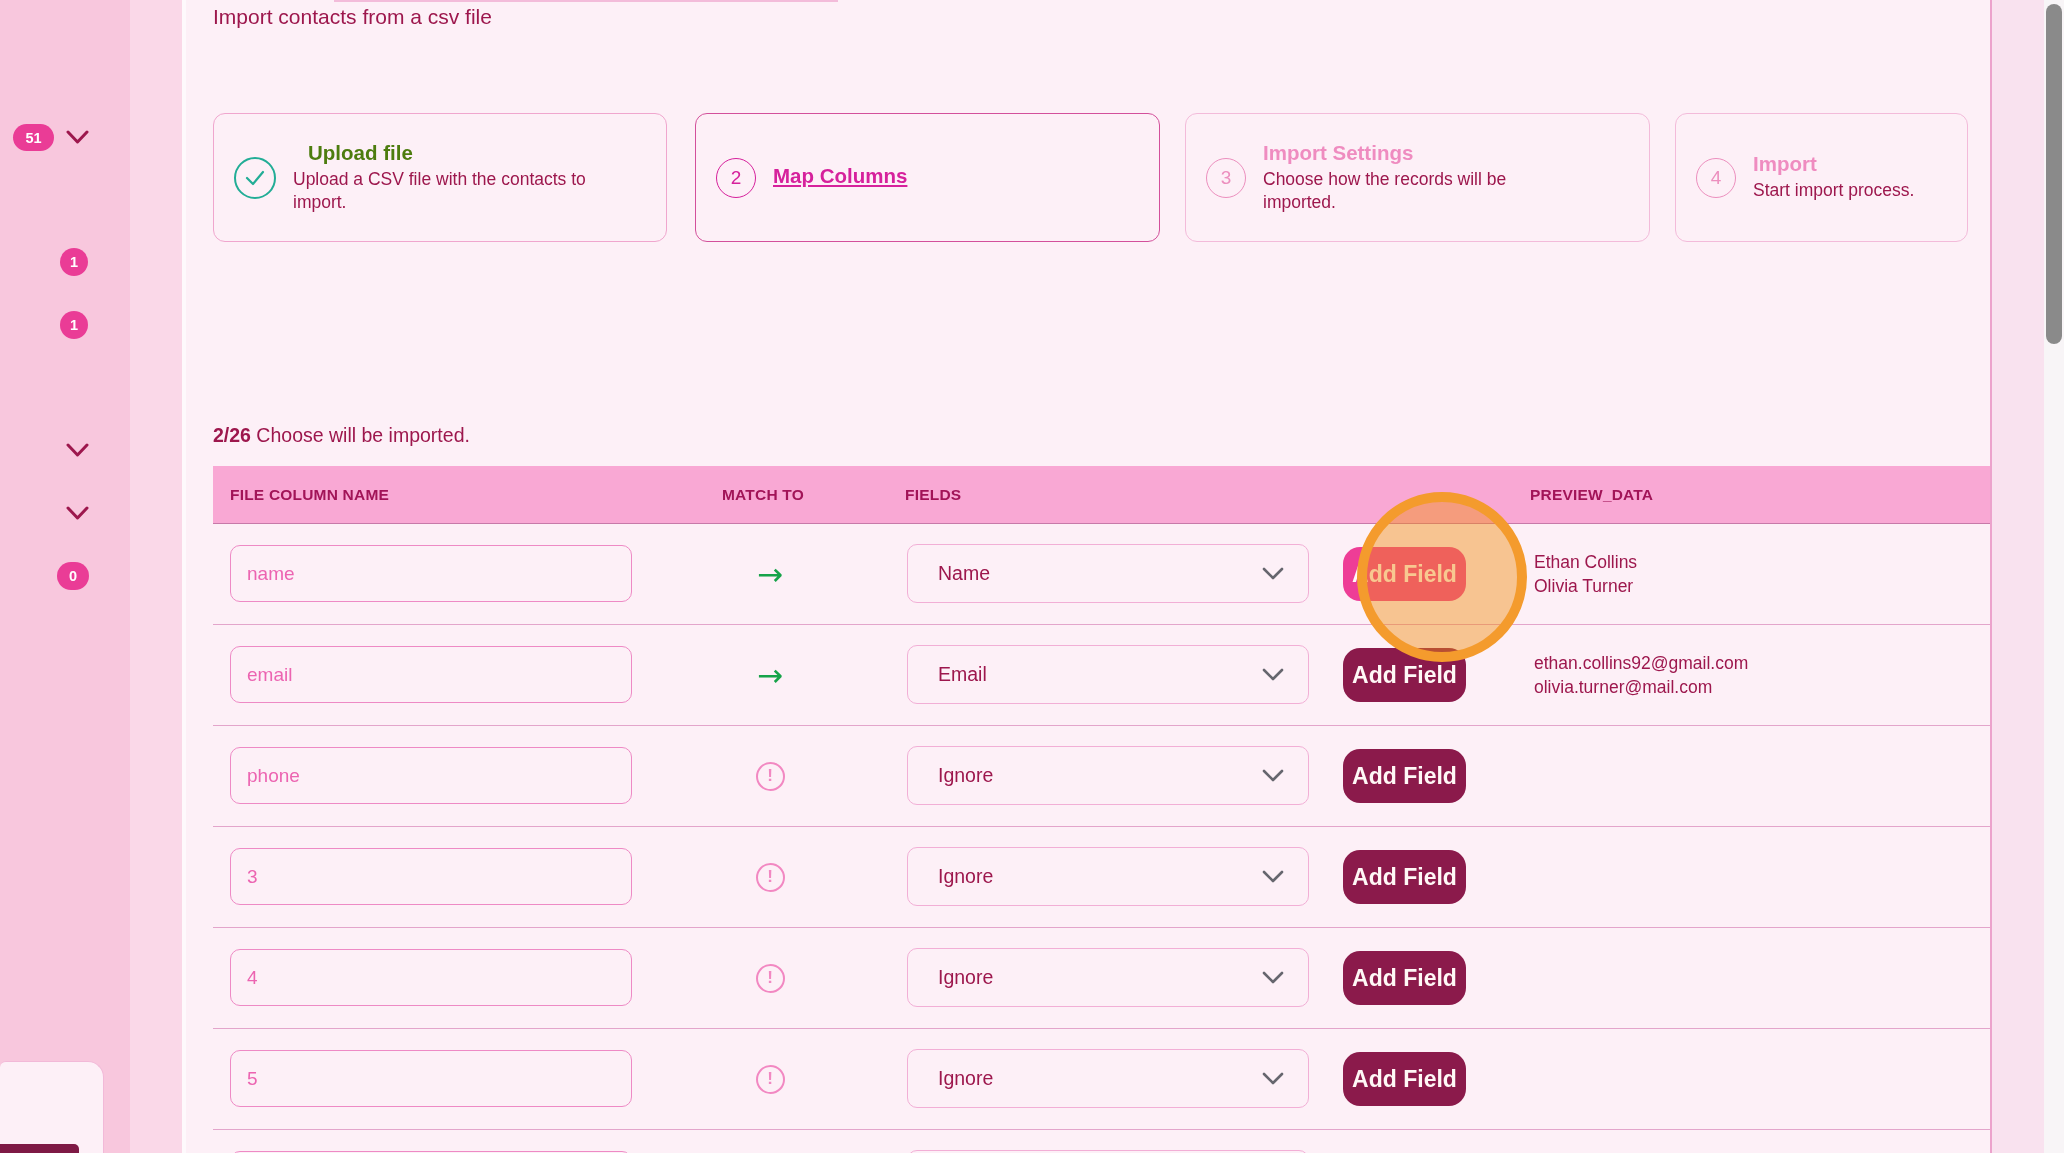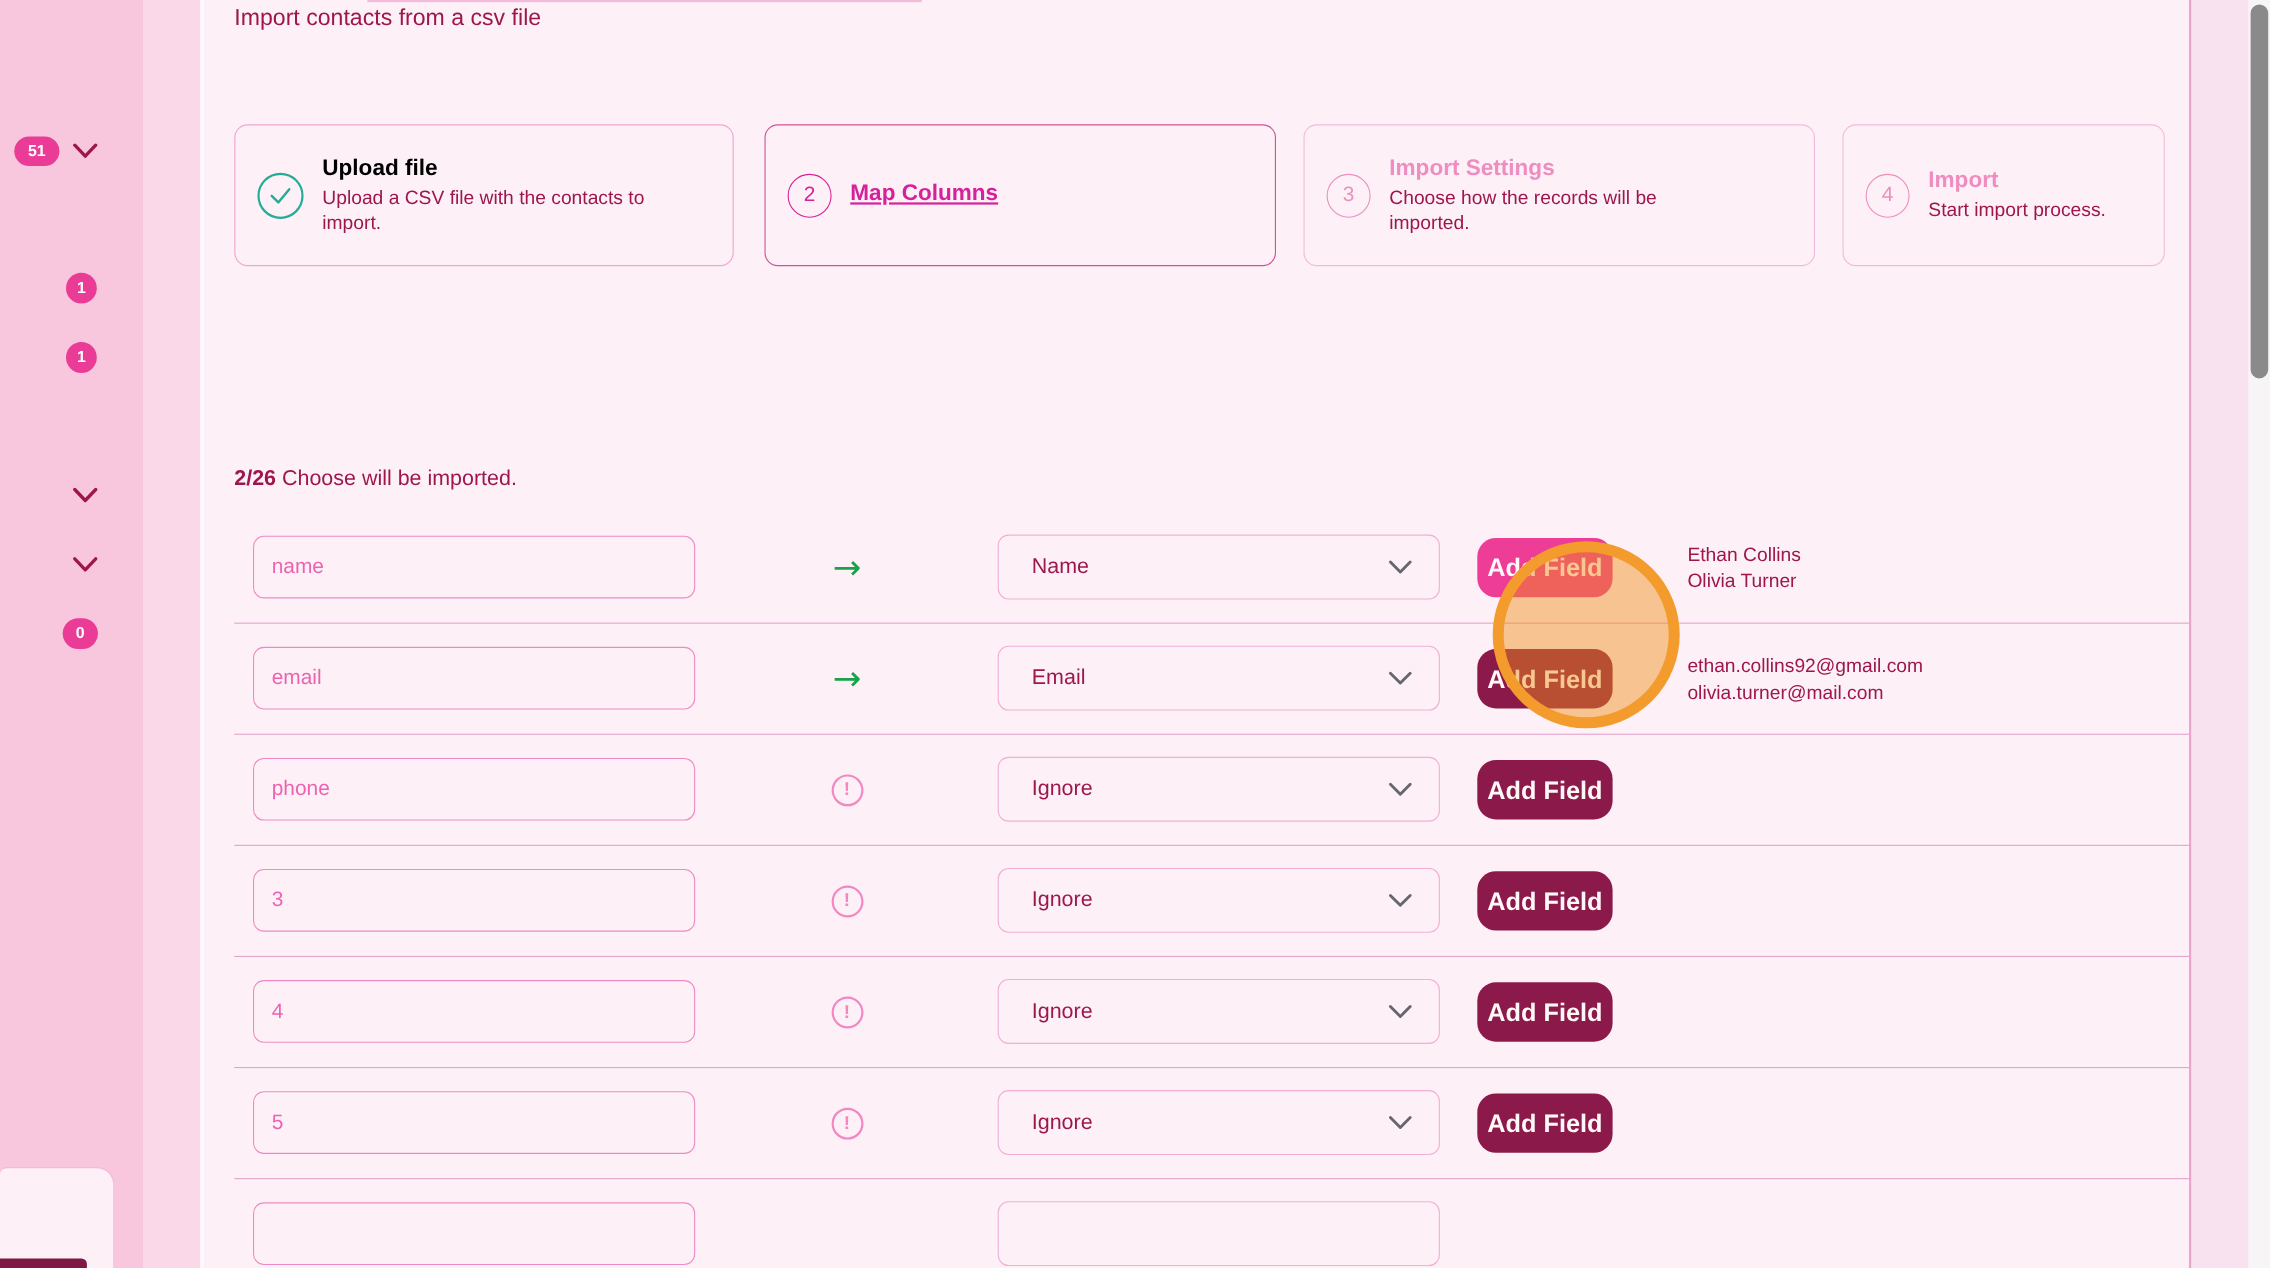--- a/index.html
+++ b/index.html
@@ -36,21 +36,21 @@
   .card:nth-child(1){left:27px;width:454px;}
   .card:nth-child(2){left:509px;width:465px;border-color:#D3509B;}
   .card:nth-child(3){left:999px;width:465px;border-color:#F3BBDA;}
   .card:nth-child(4){left:1489px;width:293px;border-color:#F3BBDA;}
   .step-circle{flex:0 0 auto;width:38px;height:38px;border-radius:50%;border:1.5px solid;
                display:flex;align-items:center;justify-content:center;font-size:19px;}
   .card:nth-child(1) .step-circle{border-color:#22AD96;color:#22AD96;border-width:2px;}
   .card:nth-child(2) .step-circle{border-color:#D6219C;color:#D6219C;}
   .card:nth-child(3) .step-circle,.card:nth-child(4) .step-circle{border-color:#EC8FBE;color:#EC8FBE;}
   .step-title{font-size:20.5px;font-weight:bold;margin-bottom:3px;}
-  .card:nth-child(1) .step-title{color:#000000;}
+  .card:nth-child(1) .step-title{color:#4d7c0f;margin-left:15px;}
   .card:nth-child(2) .step-title{color:#D6219C;text-decoration:underline;}
   .card:nth-child(3) .step-title,.card:nth-child(4) .step-title{color:#EF8CC0;}
   .step-desc{font-size:17.5px;color:#9D174D;line-height:1.33;}
   .card:nth-child(1) .step-text{max-width:340px;}
   .card:nth-child(2) .step-text{max-width:365px;}
   .card:nth-child(3) .step-text{max-width:310px;}
   .card:nth-child(4) .step-text{max-width:210px;}
 
   
   .conclude-btn{position:absolute;left:27px;top:313px;width:280px;height:57px;border:none;
@@ -168,20 +168,26 @@
     </div>
   </div>
 </div>
 
 
     <div class="count-line">
       <b>2/26</b><span> Choose will be imported.</span>
     </div>
 
     <div class="table">
+      <div class="thead">
+        <div class="th c1">FILE COLUMN NAME</div>
+        <div class="th c2">MATCH TO</div>
+        <div class="th c3">FIELDS</div>
+        <div class="th c4">PREVIEW_DATA</div>
+      </div>
       <div id="tbody">
   <div class="trow">
     <input class="col-input" value="name" style="">
     <div class="cell-match">
       <span class="arrow-glyph">→</span>
 
     </div>
     <div class="select">
       <span class="select-text">Name</span>
       <svg width="22" height="14" viewBox="0 0 22 14">

